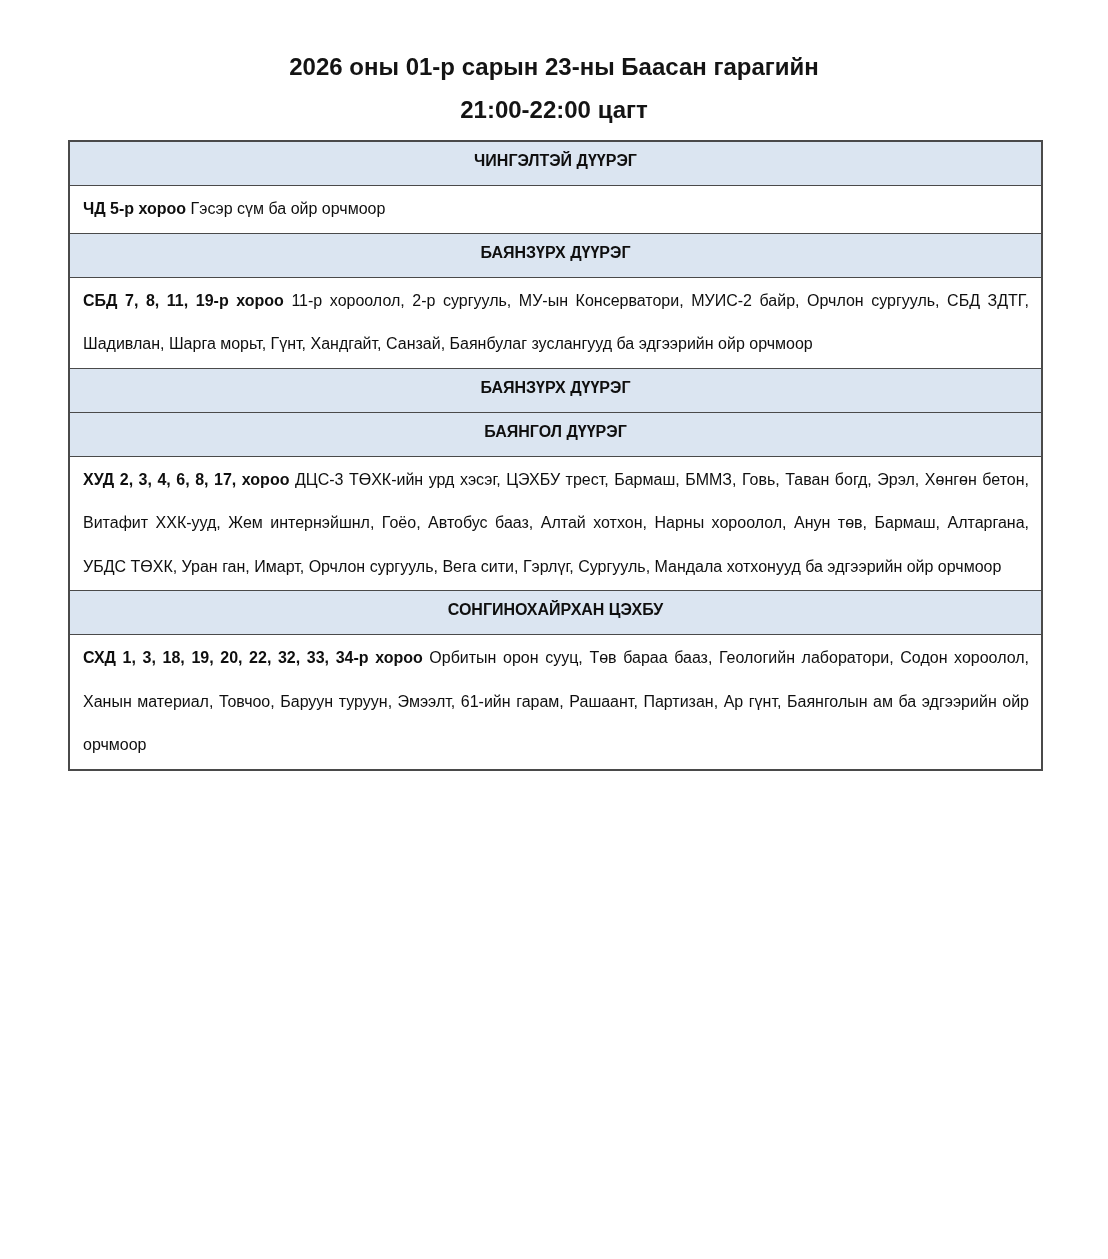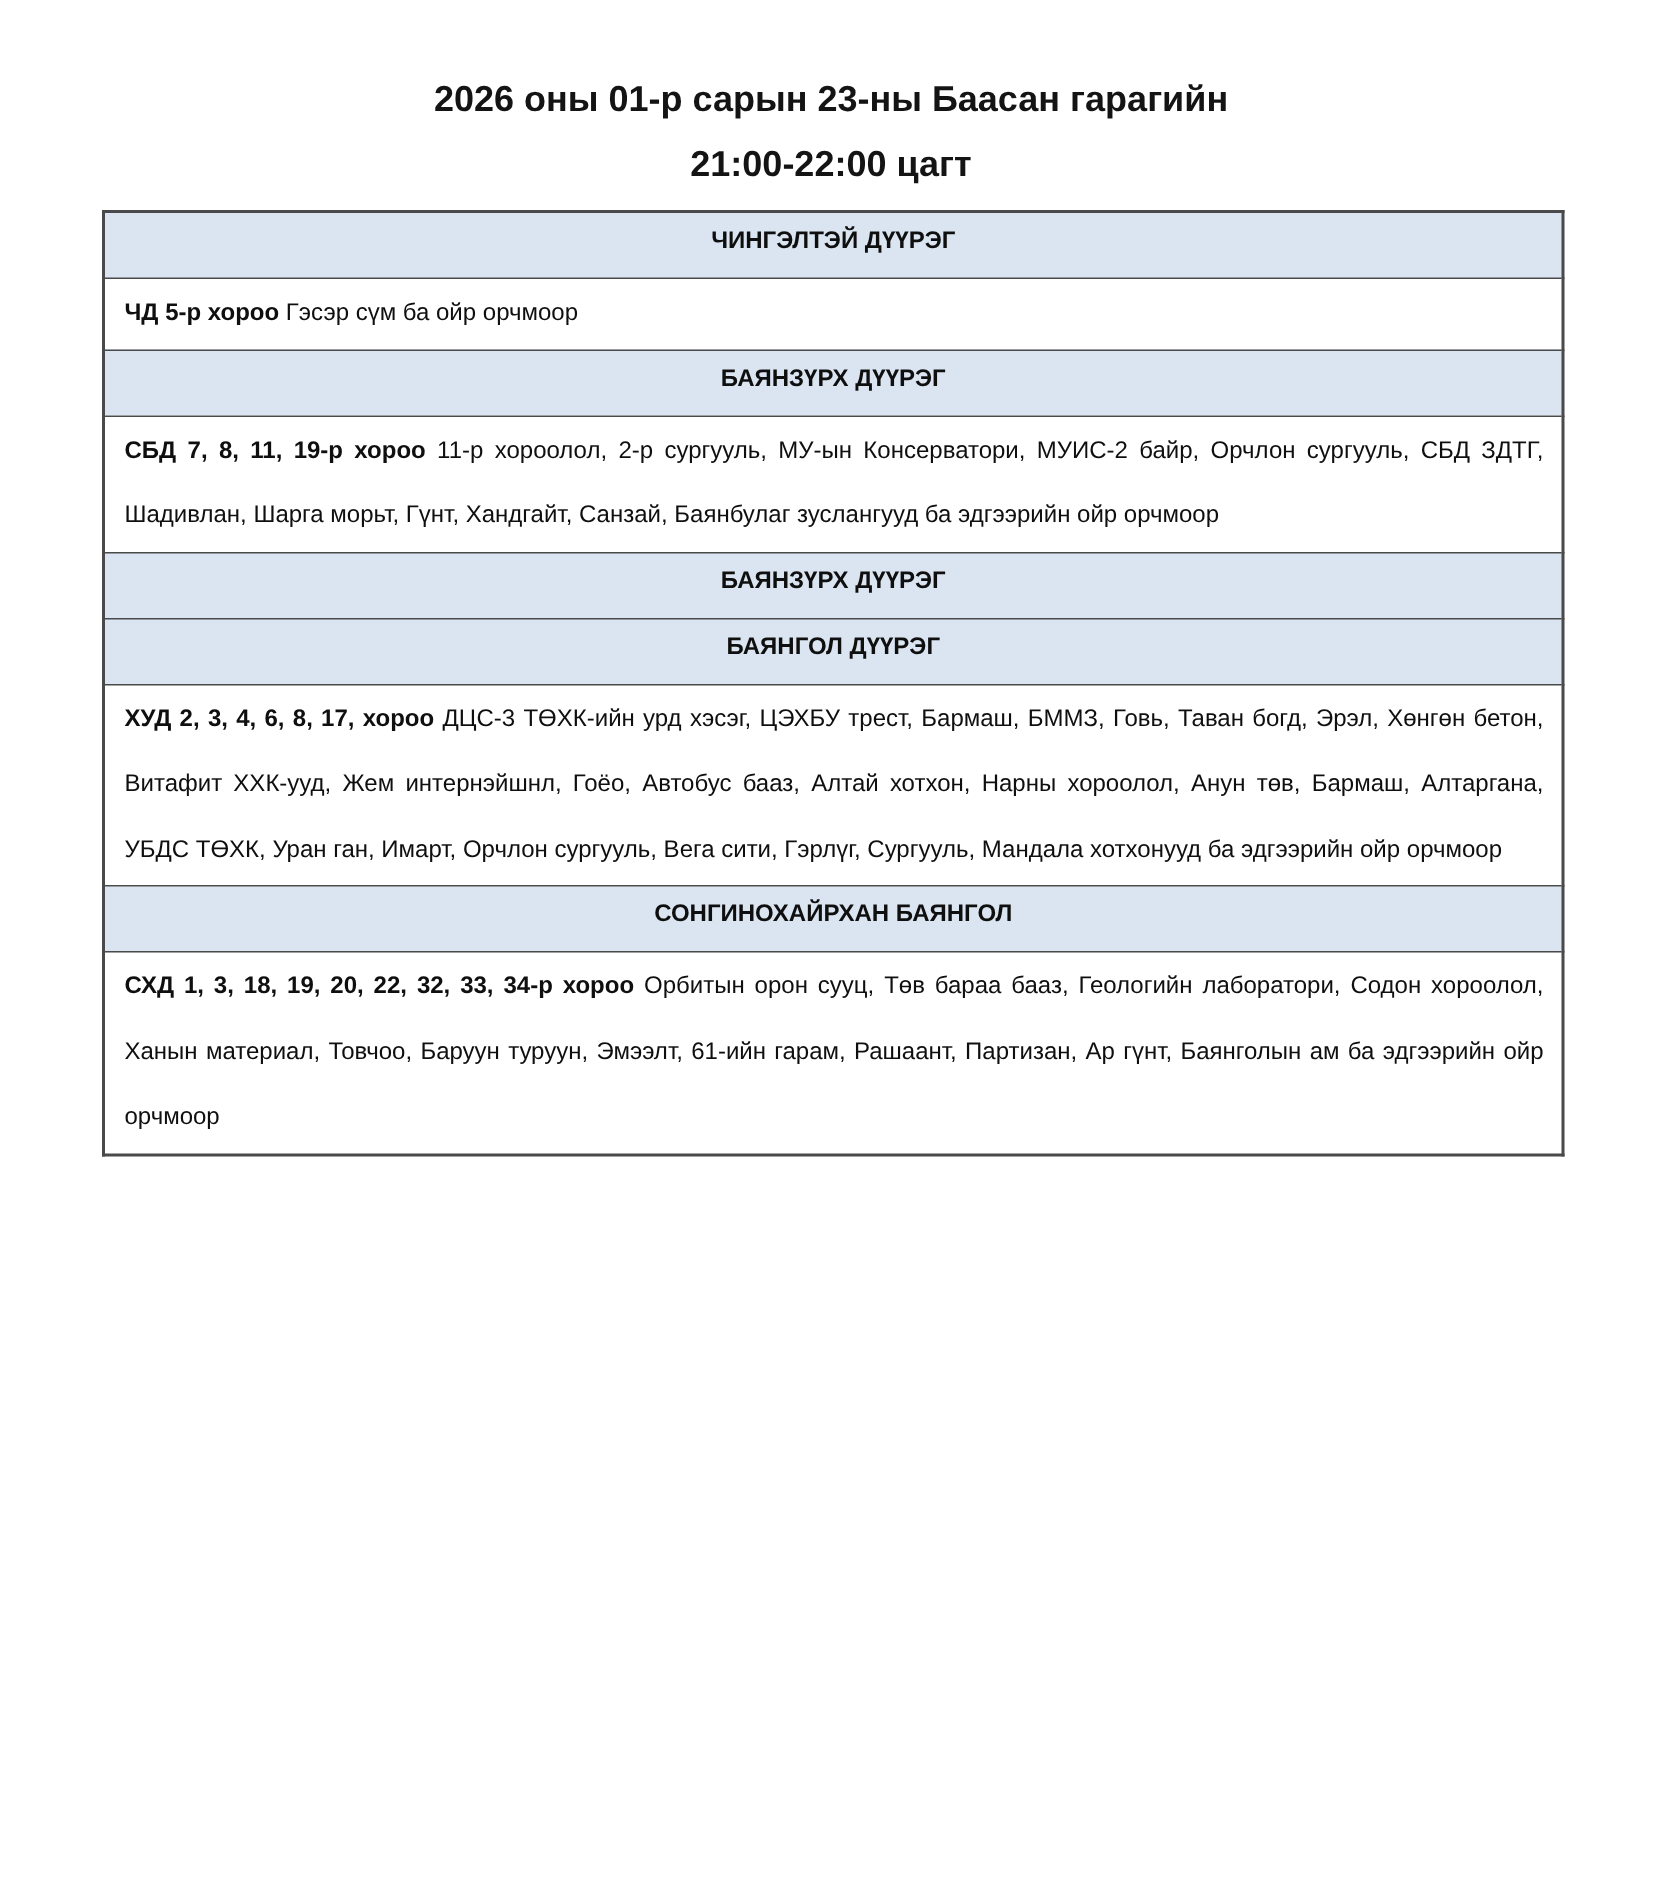--- a/index.html
+++ b/index.html
@@ -85,21 +85,21 @@
 
       <tr>
         <td class="district">БАЯНГОЛ ДҮҮРЭГ</td>
       </tr>
 
       <tr>
         <td class="areas"><b>ХУД 2, 3, 4, 6, 8, 17,  хороо</b> <span>ДЦС-3 ТӨХК-ийн урд хэсэг, ЦЭХБУ трест, Бармаш, БММЗ, Говь, Таван богд, Эрэл, Хөнгөн бетон, Витафит ХХК-ууд, Жем интернэйшнл, Гоёо, Автобус бааз, Алтай хотхон, Нарны хороолол, Анун төв, Бармаш, Алтаргана, УБДС ТӨХК, Уран ган, Имарт, Орчлон сургууль, Вега сити, Гэрлүг, Сургууль, Мандала хотхонууд ба эдгээрийн ойр орчмоор</span></td>
       </tr>
 
       <tr>
-        <td class="district">СОНГИНОХАЙРХАН БАЯНГОЛ</td>
+        <td class="district">СОНГИНОХАЙРХАН ЦЭХБУ</td>
       </tr>
       <tr>
         <td class="areas"><b>СХД 1, 3, 18, 19, 20, 22, 32, 33, 34-р хороо</b> <span>Орбитын орон сууц, Төв бараа бааз, Геологийн лаборатори, Содон хороолол, Ханын материал, Товчоо, Баруун туруун, Эмээлт, 61-ийн гарам, Рашаант, Партизан, Ар гүнт, Баянголын ам ба эдгээрийн ойр орчмоор</span></td>
       </tr>
     </tbody>
   </table>
 
 </div>
 
 </body></html>

